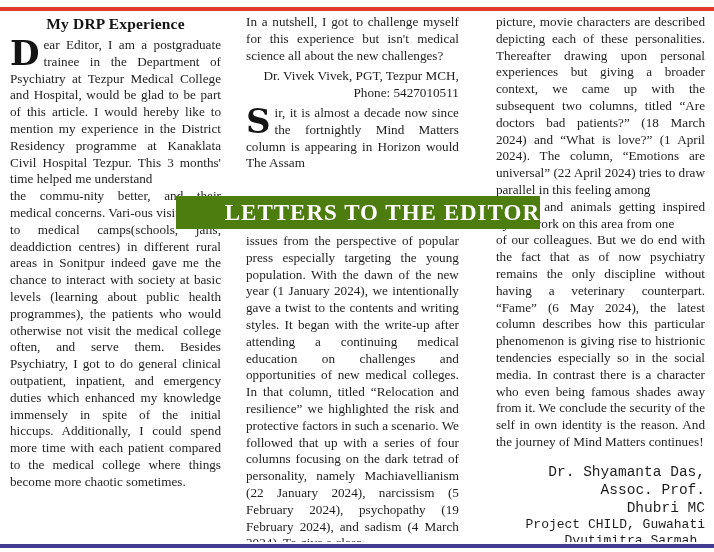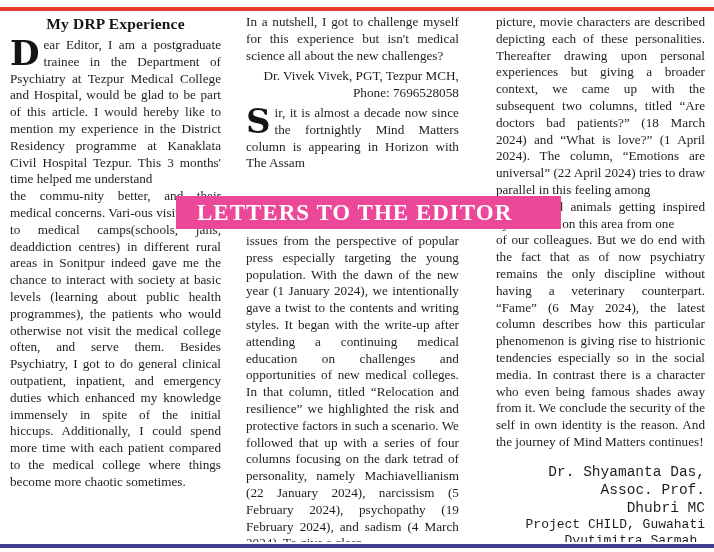--- a/index.html
+++ b/index.html
@@ -51,24 +51,23 @@
     margin:4px 0 3px 0;
     font-size:13.2px;line-height:16.8px;
     text-align:right;
   }
   .signature{margin-top:12px;text-align:right;font-family:Liberation Mono, monospace;}
   .sig-primary{font-size:14.5px;line-height:18px;}
   .sig-secondary{font-size:13px;line-height:16.5px;}
 
   .banner{
     position:absolute;left:176px;top:196px;width:364px;height:33px;
-    background:#ec4899;
-    display:flex;align-items:center;justify-content:flex-start;
+    background:#4d7c0f;
+    display:flex;align-items:center;justify-content:flex-end;
     z-index:5;
-    padding-left:21px;
   }
   .banner span{
     color:#ffffff;font-weight:bold;
     font-size:23px;letter-spacing:1px;
     font-family:"Liberation Serif",serif;
   }
 </style>
 </head>
 <body>
 
@@ -82,23 +81,23 @@
       <h3 class="colhead">My DRP Experience</h3>
       <p class="body"><span class="dropcap">D</span><span>ear Editor, I am a postgraduate trainee in the Department of Psychiatry at Tezpur Medical College and Hospital, would be glad to be part of this article. I would hereby like to mention my experience in the District Residency programme at Kanaklata Civil Hospital Tezpur. This 3 months' time helped me understand</span></p>
       <p class="body wrap-right">the commu-nity better, and their medical concerns. Vari-ous visits</p>
       <p class="body">to medical camps(schools, jails, deaddiction centres) in different rural areas in Sonitpur indeed gave me the chance to interact with society at basic levels (learning about public health programmes), the patients who would otherwise not visit the medical college often, and serve them. Besides Psychiatry, I got to do general clinical outpatient, inpatient, and emergency duties which enhanced my knowledge immensely in spite of the initial hiccups. Additionally, I could spend more time with each patient compared to the medical college where things become more chaotic sometimes.</p>
     </div>
 
     <div class="col col2">
       <p class="body">In a nutshell, I got to challenge myself for this experience but isn't medical science all about the new challenges?</p>
       <div class="byline">
         <div>Dr. Vivek Vivek, PGT, Tezpur MCH,</div>
-        <div>Phone: 7696528058</div>
+        <div>Phone: 5427010511</div>
       </div>
-      <p class="body"><span class="dropcap">S</span><span>ir, it is almost a decade now since the fortnightly Mind Matters column is appearing in Horizon with The Assam</span></p>
+      <p class="body"><span class="dropcap">S</span><span>ir, it is almost a decade now since the fortnightly Mind Matters column is appearing in Horizon would The Assam</span></p>
       <div class="banner-gap"></div>
       <p class="body">Tribune. It deals with mental health issues from the perspective of popular press especially targeting the young population. With the dawn of the new year (1 January 2024), we intentionally gave a twist to the contents and writing styles. It began with the write-up after attending a continuing medical education on challenges and opportunities of new medical colleges. In that column, titled “Relocation and resilience” we highlighted the risk and protective factors in such a scenario. We followed that up with a series of four columns focusing on the dark tetrad of personality, namely Machiavellianism (22 January 2024), narcissism (5 February 2024), psychopathy (19 February 2024), and sadism (4 March 2024). To give a clear</p>
     </div>
 
     <div class="col col3">
       <p class="body">picture, movie characters are described depicting each of these personalities. Thereafter drawing upon personal experiences but giving a broader context, we came up with the subsequent two columns, titled “Are doctors bad patients?” (18 March 2024) and “What is love?” (1 April 2024). The column, “Emotions are universal” (22 April 2024) tries to draw parallel in this feeling among</p>
       <p class="body wrap-left">humans and animals getting inspired by the work on this area from one</p>
       <p class="body">of our colleagues. But we do end with the fact that as of now psychiatry remains the only discipline without having a veterinary counterpart. “Fame” (6 May 2024), the latest column describes how this particular phenomenon is giving rise to histrionic tendencies especially so in the social media. In contrast there is a character who even being famous shades away from it. We conclude the security of the self in own identity is the reason. And the journey of Mind Matters continues!</p>
       <div class="signature">
         <div class="sig-primary">Dr. Shyamanta Das, Assoc. Prof.</div>

